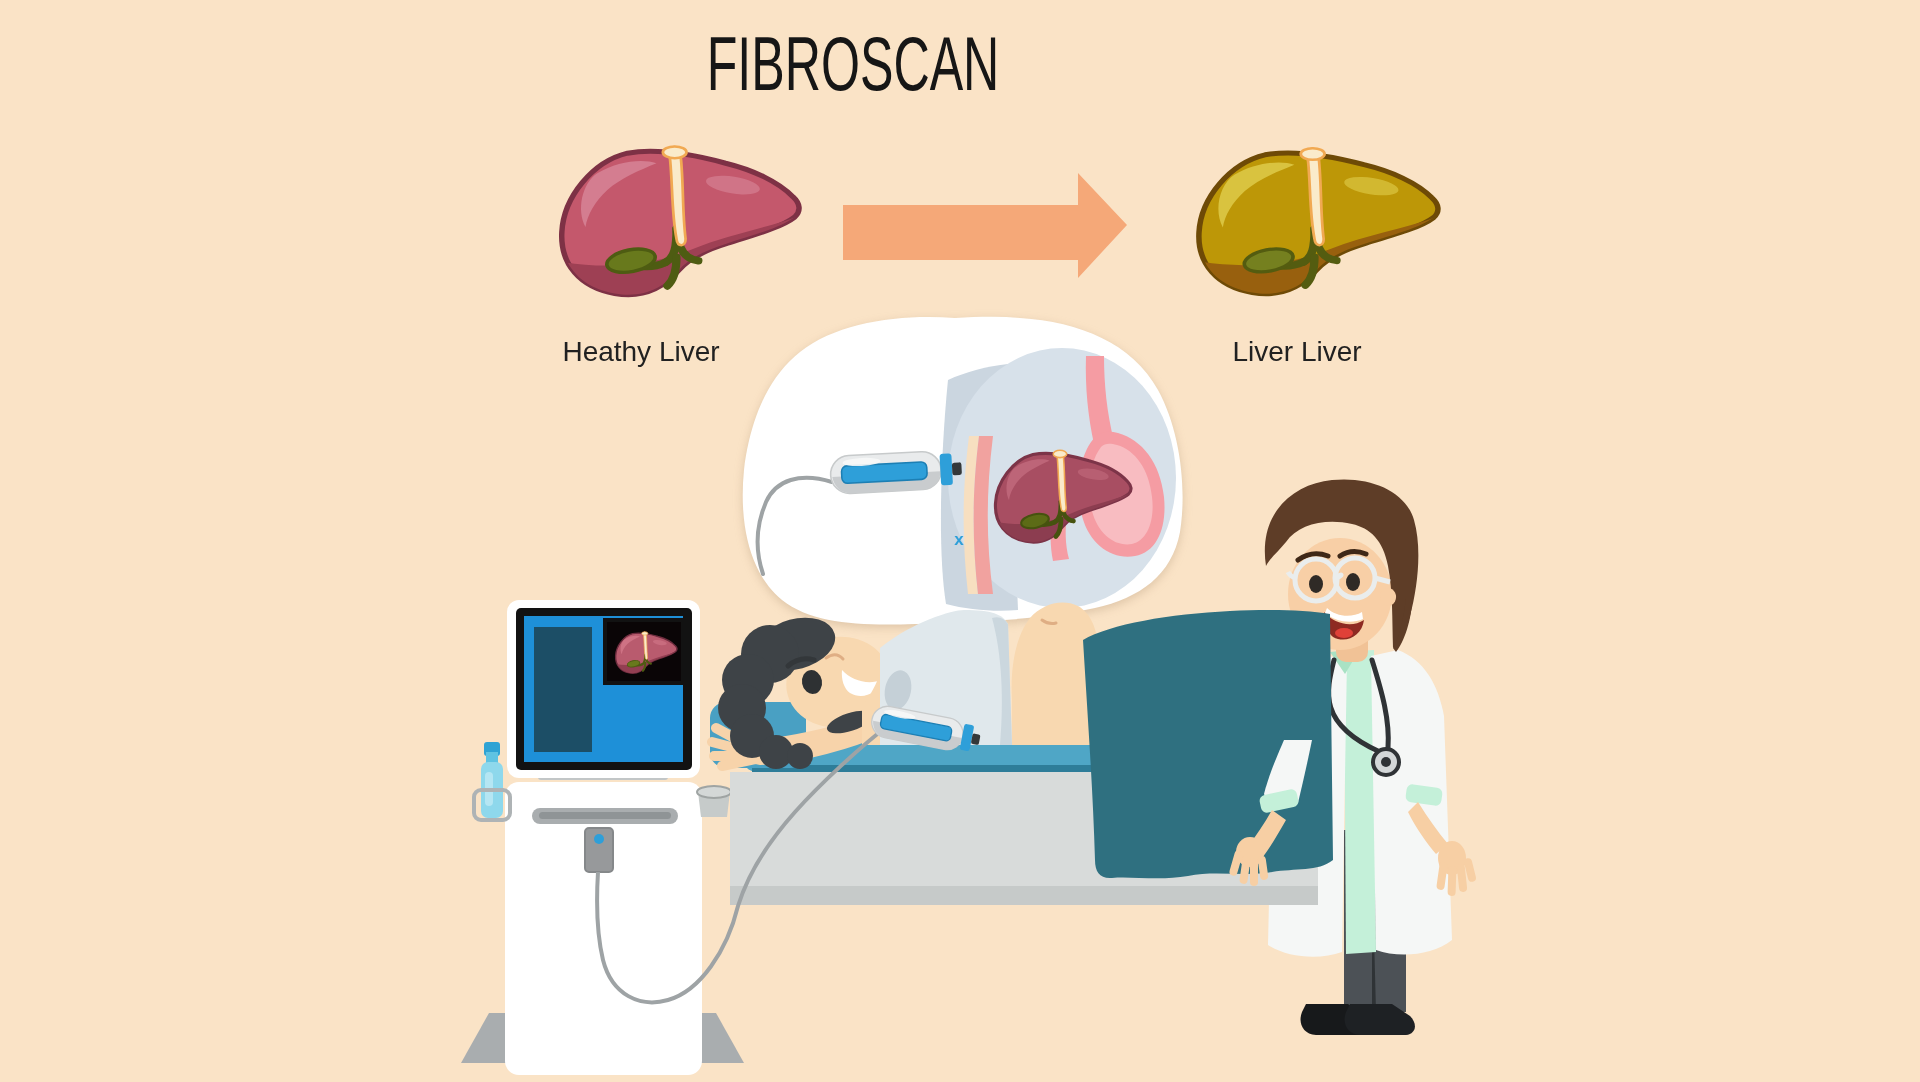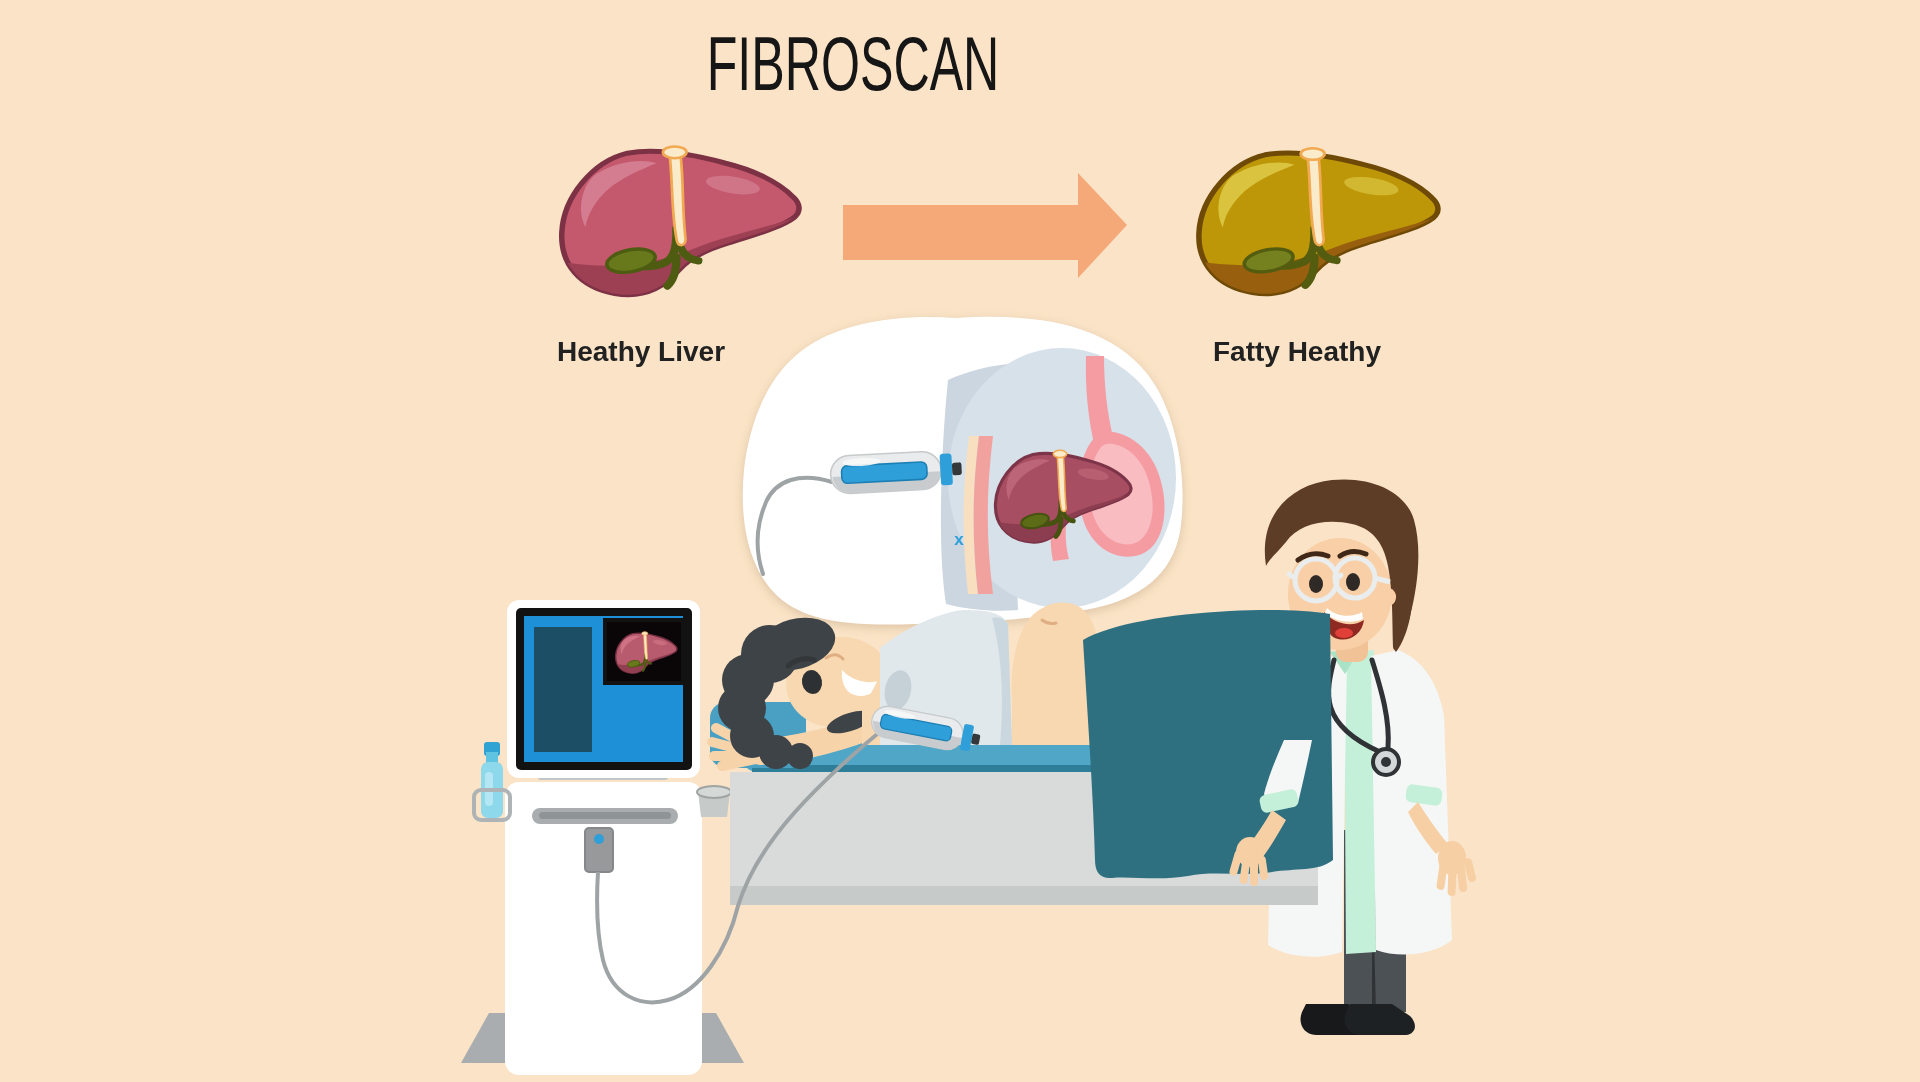--- a/index.html
+++ b/index.html
@@ -10,21 +10,21 @@
   }
   .stage{position:absolute;left:0;top:0;width:1920px;height:1082px;}
   .title{
     position:absolute;left:853px;top:24px;
     transform:translateX(-50%) scaleX(0.66);
     font-size:76px;line-height:80px;font-weight:400;
     letter-spacing:0px;color:#161616;white-space:nowrap;
   }
   .liver-label{
     position:absolute;top:336px;transform:translateX(-50%);
-    font-size:28px;font-weight:700;color:#212121;white-space:nowrap;
+    font-size:28px;font-weight:400;color:#212121;white-space:nowrap;
   }
   .label-healthy{left:641px;}
   .label-fatty{left:1297px;}
   svg{position:absolute;left:0;top:0;}
   .bubble-shadow{filter:drop-shadow(0 3px 5px rgba(170,140,110,0.35));}
 </style>
 </head>
 <body>
 
 <div class="stage">
@@ -265,15 +265,15 @@
       <rect x="1232" y="850" width="8" height="26" rx="4" transform="rotate(16 1236 863)"></rect>
       <rect x="1241" y="856" width="8" height="28" rx="4" transform="rotate(8 1245 870)"></rect>
       <rect x="1250" y="858" width="8" height="28" rx="4"></rect>
       <rect x="1259" y="856" width="8" height="24" rx="4" transform="rotate(-8 1263 868)"></rect>
     </g>
   </g>
 </svg>
 
 <div class="title">FIBROSCAN</div>
 <div class="liver-label label-healthy">Heathy Liver</div>
-<div class="liver-label label-fatty">Fatty Heathy</div>
+<div class="liver-label label-fatty">Liver Liver</div>
 
 </div>
 
 </body></html>

